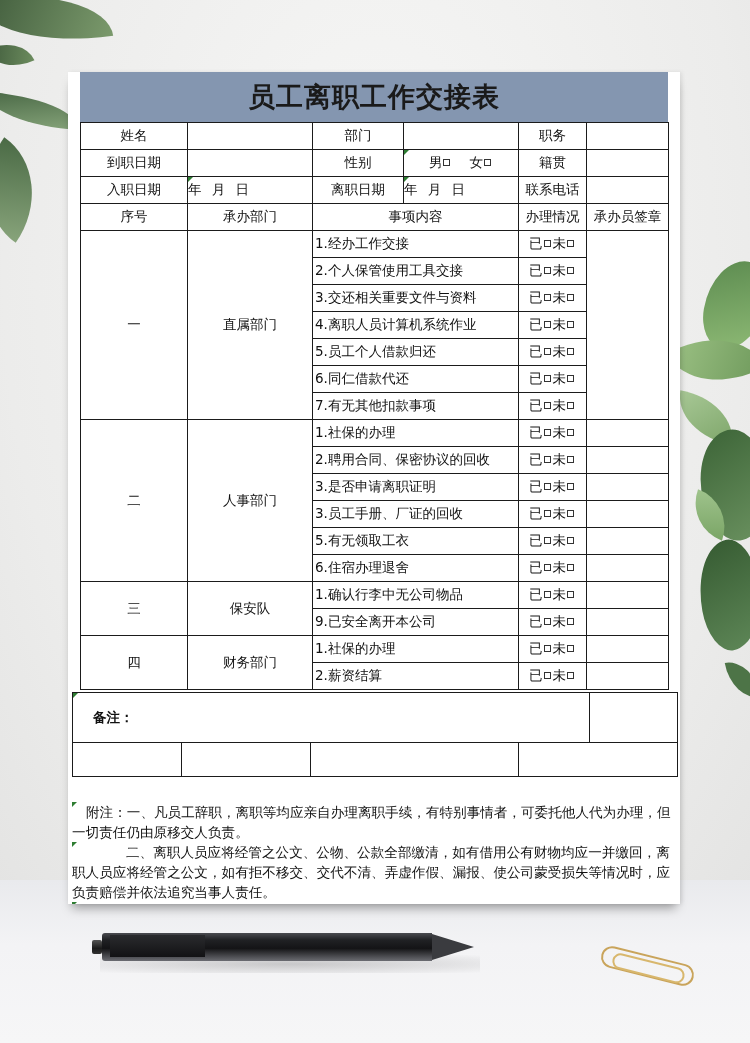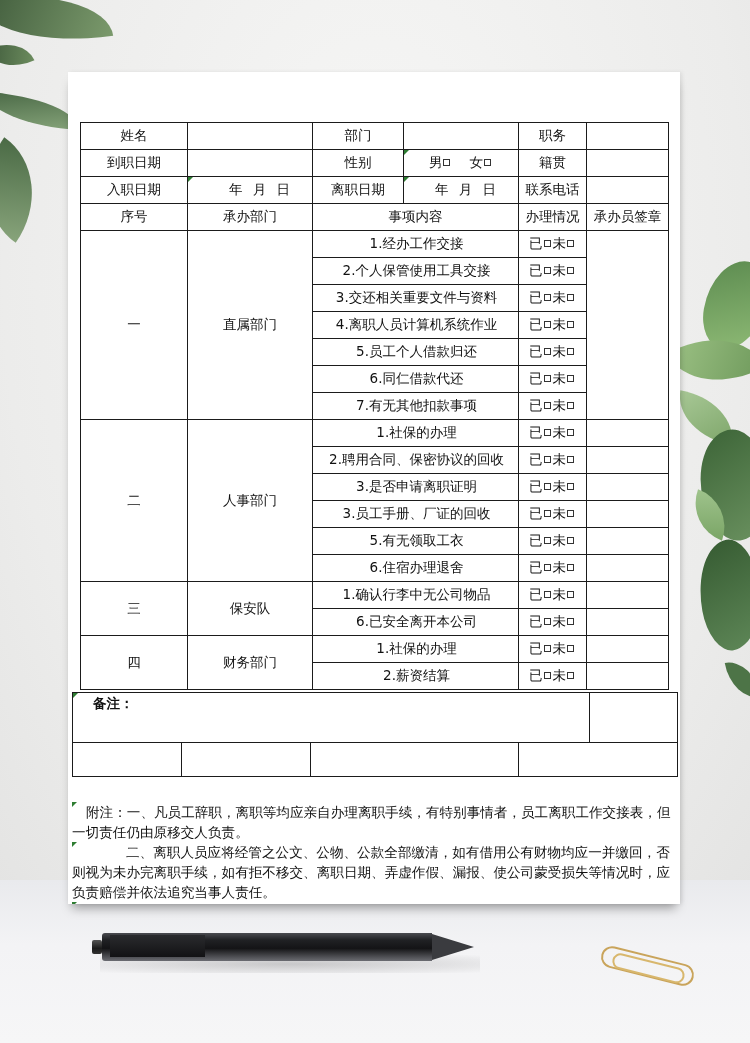--- a/index.html
+++ b/index.html
@@ -44,32 +44,32 @@
     font-size: 27px; font-weight: bold; color: #1a1a1a; letter-spacing: 1px;
   }
   table { border-collapse: collapse; position: absolute; table-layout: fixed; }
   td {
     border: 1.4px solid #1b1b1b;
     font-size: 13.5px; text-align: center; vertical-align: middle;
     white-space: nowrap; overflow: hidden;
   }
   .main-table { left: 12px; top: 50px; width: 588px; }
   .main-table tr { height: 27px; }
-  .main-table td.item { text-align: center; padding-left: 2px; margin-left: 12px; }
-  .main-table td.date { text-align: right; padding-right: 22px; word-spacing: 6px; }
+  .main-table td.item { text-align: left; padding-left: 2px; margin-left: 12px; }
+  .main-table td.date { text-align: left; padding-right: 22px; word-spacing: 6px; }
   .cb { display: inline-block; width: 7px; height: 7px; border: 1px solid #333; margin: 0 2px 1px 1px; vertical-align: middle; }
   .green-mark { position: relative; }
   .green-mark::before {
     content: ""; position: absolute; left: 0; top: 0;
     border-top: 5px solid #2e7d32; border-right: 5px solid transparent;
   }
 
   .lower-table { left: 4px; top: 620px; width: 605px; }
   .lower-table td { font-size: 13.5px; }
-  .remarks td.rlabel { text-align: left; vertical-align: top; padding: 2px 0 0 20px; font-weight: bold; height: 50px; border-right-width: 1.4px; }
+  .remarks td.rlabel { text-align: left; vertical-align: top; padding: 16px 0 0 20px; font-weight: bold; height: 50px; border-right-width: 1.4px; }
   .sig-head td { height: 26px; }
   .sig-head td.left { text-align: left; padding-left: 1px; }
   .sig-body td { height: 34px; }
 
   .notes {
     position: absolute; left: 4px; top: 730px; width: 605px;
     font-size: 13.6px; line-height: 20px; color: #111;
   }
   .notes p { position: relative; }
   .notes p.first { text-indent: 14px; }
@@ -108,20 +108,21 @@
   <div class="leaf rl6"></div>
   <div class="leaf rl1"></div>
   <div class="leaf rl2"></div>
   <div class="leaf rl3"></div>
   <div class="leaf rl5"></div>
   <div class="leaf rl4"></div>
   <div class="leaf rl7"></div>
 </div>
 
 <div class="paper">
+  <div class="title-bar">员工离职工作交接表</div>
 
   <table class="main-table">
     <colgroup>
       <col style="width:107px">
         <col style="width:125px">
         <col style="width:91px">
         <col style="width:115px">
         <col style="width:68px">
         <col style="width:82px">
     </colgroup>
@@ -227,21 +228,21 @@
           <td></td>
         </tr>
         <tr>
           <td rowspan="2">三</td>
           <td rowspan="2">保安队</td>
           <td colspan="2" class="item">1.确认行李中无公司物品</td>
           <td><span>已</span><span class="cb"></span><span>未</span><span class="cb"></span></td>
           <td></td>
         </tr>
         <tr>
-          <td colspan="2" class="item">6.已安全离开本公司</td>
+          <td colspan="2" class="item">9.已安全离开本公司</td>
           <td><span>已</span><span class="cb"></span><span>未</span><span class="cb"></span></td>
           <td></td>
         </tr>
         <tr>
           <td rowspan="2">四</td>
           <td rowspan="2">财务部门</td>
           <td colspan="2" class="item">1.社保的办理</td>
           <td><span>已</span><span class="cb"></span><span>未</span><span class="cb"></span></td>
           <td></td>
         </tr>
@@ -269,22 +270,22 @@
     <tr class="sig-body">
       <td></td>
       <td></td>
       <td></td>
       <td colspan="2"></td>
     </tr>
   </tbody>
     </table>
 
   <div class="notes">
-    <p class="first">附注：一、凡员工辞职，离职等均应亲自办理离职手续，有特别事情者，员工离职工作交接表，但一切责任仍由原移交人负责。</p>
-    <p class="para">二、离职人员应将经管之公文、公物、公款全部缴清，如有借用公有财物均应一并缴回，否则视为未办完离职手续，如有拒不移交、离职日期、弄虚作假、漏报、使公司蒙受损失等情况时，应负责赔偿并依法追究当事人责任。</p>
+    <p class="first">附注：一、凡员工辞职，离职等均应亲自办理离职手续，有特别事情者，可委托他人代为办理，但一切责任仍由原移交人负责。</p>
+    <p class="para">二、离职人员应将经管之公文、公物、公款全部缴清，如有借用公有财物均应一并缴回，离职人员应将经管之公文，如有拒不移交、交代不清、弄虚作假、漏报、使公司蒙受损失等情况时，应负责赔偿并依法追究当事人责任。</p>
     <p class="para">三、本表手续未完成即行离职，视为未办完离职手续</p>
   </div>
 </div>
 
 <div class="pen-shadow"></div>
 <div class="pen">
   <div class="pen-cap"></div>
   <div class="pen-body"></div>
   <div class="pen-clip"></div>
   <div class="pen-tip"></div>

